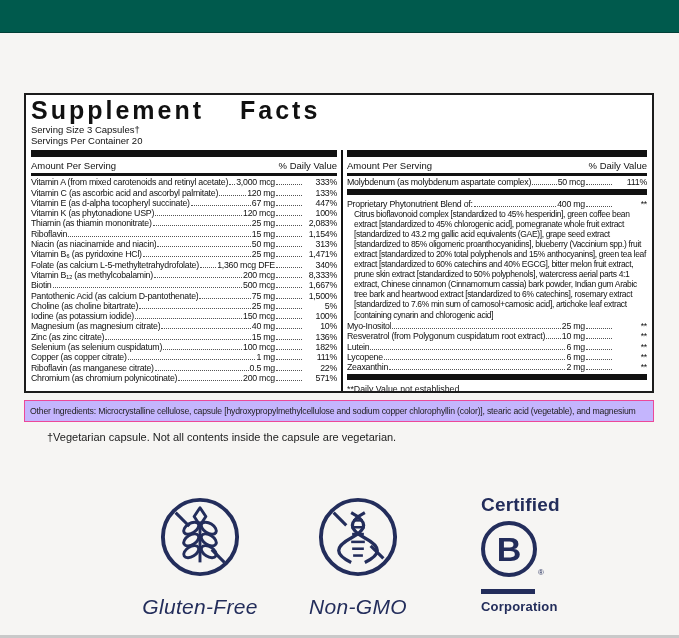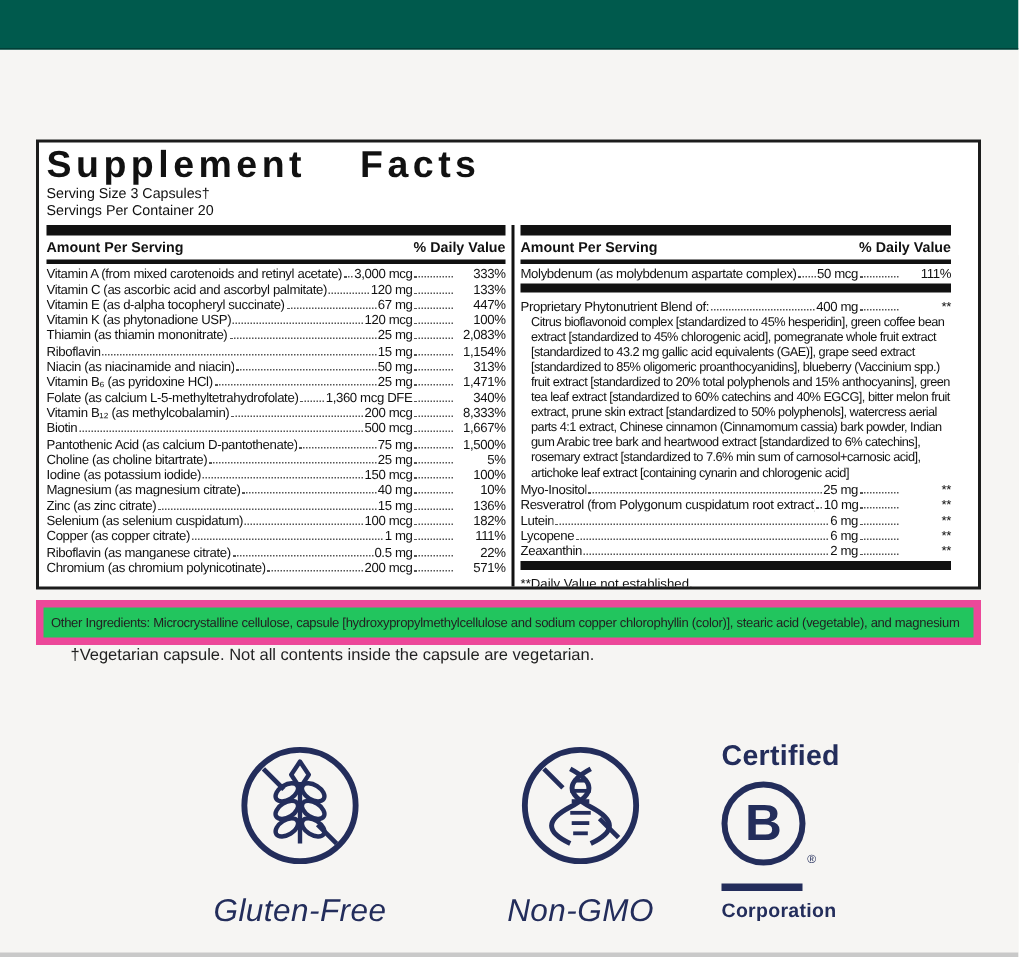--- a/index.html
+++ b/index.html
@@ -8,52 +8,52 @@
     --ink:#111;
   }
   html,body{margin:0;padding:0;}
   body{font-family:"Liberation Sans",sans-serif;background:#fff;}
   .canvas{position:relative;width:679px;height:638px;background:#f6f5f3;overflow:hidden;}
   .top-band{position:absolute;left:0;top:0;width:679px;height:32px;background:var(--teal);border-bottom:1px solid #013f37;}
   .bottom-line{position:absolute;left:0;bottom:0;width:679px;height:3px;background:#c9c9c9;}
 
   
   .facts-panel{position:absolute;left:24px;top:93px;width:630px;height:300px;background:#fff;
-    border:2px solid #1c1c1c;box-sizing:border-box;padding:2px 18px 0 5px;color:var(--ink);overflow:hidden;}
+    border:2px solid #1c1c1c;box-sizing:border-box;padding:2px 5px 0 5px;color:var(--ink);overflow:hidden;}
   .title{font-size:25px;font-weight:bold;letter-spacing:3px;word-spacing:26px;line-height:27px;white-space:nowrap;}
   .serv{font-size:9.5px;line-height:11px;}
   .cols{display:flex;margin-top:4px;}
   .col{display:flex;flex-direction:column;}
   .col.left{width:306px;}
   .col.right{flex:1;min-width:0;}
   .vdiv{width:2px;background:#111;margin:0 4px;}
   .bar{background:#111;}
   .bar.thick{height:7px;margin-bottom:1px;}
   .bar.thin{height:3px;}
   .bar.mid{height:6px;margin:2px 0;}
-  .colhead{display:flex;justify-content:space-between;font-weight:bold;font-size:9.5px;padding:2px 0 2px 0;gap:44px;}
+  .colhead{display:flex;justify-content:space-between;font-weight:normal;font-size:9.5px;padding:2px 0 2px 0;gap:44px;}
   .rows{padding-top:1px;}
   .row{display:flex;align-items:flex-end;height:10.3px;font-size:8.8px;letter-spacing:-0.25px;white-space:nowrap;}
   .nm{flex-shrink:1;overflow:hidden;}
   .lead{flex:1 1 4px;min-width:4px;border-bottom:1px dotted #555;margin:0 1px 2px 1px;}
   .lead.l2{flex:0 0 26px;}
   .pct{width:34px;text-align:right;}
   .blend-desc{font-size:8.5px;line-height:10.1px;letter-spacing:-0.35px;padding-left:7px;}
   .dv-note{font-size:8.8px;padding-top:2px;}
 
   
-  .other-box{position:absolute;left:24px;top:400px;width:630px;box-sizing:border-box;border:5px solid #ec4899;
-    background:#22c55e;font-size:8.7px;letter-spacing:-0.2px;color:#222;padding:5px 5px;white-space:nowrap;overflow:hidden;}
+  .other-box{position:absolute;left:24px;top:400px;width:630px;box-sizing:border-box;border:1px solid #ec4899;
+    background:#c4b5fd;font-size:8.7px;letter-spacing:-0.2px;color:#222;padding:5px 5px;white-space:nowrap;overflow:hidden;}
   .veg-note{position:absolute;left:27px;top:431px;font-size:11px;color:#222;margin-left:20px;}
 
   
   .badge{position:absolute;text-align:center;color:var(--navy);font-style:italic;}
   .badge .lbl{font-size:21px;letter-spacing:0.3px;margin-top:13px;}
   .badge-gf{left:125px;top:496px;width:150px;}
-  .badge-gmo{left:312px;top:496px;width:150px;}
+  .badge-gmo{left:283px;top:496px;width:150px;}
   .bcorp{position:absolute;left:481px;top:494px;width:90px;color:var(--navy);}
   .bc-cert{font-size:19px;font-weight:bold;letter-spacing:0.2px;}
   .bc-circle{width:48px;height:48px;border:4px solid var(--navy);border-radius:50%;
     display:flex;align-items:center;justify-content:center;margin-top:5px;position:relative;}
   .bc-b{font-size:34px;font-weight:bold;line-height:1;}
   .bc-reg{position:absolute;right:-11px;bottom:-4px;font-size:8px;}
   .bc-line{width:54px;height:5px;background:var(--navy);margin-top:12px;}
   .bc-corp{font-size:13px;font-weight:bold;letter-spacing:0.2px;margin-top:5px;}
 </style>
 </head>

